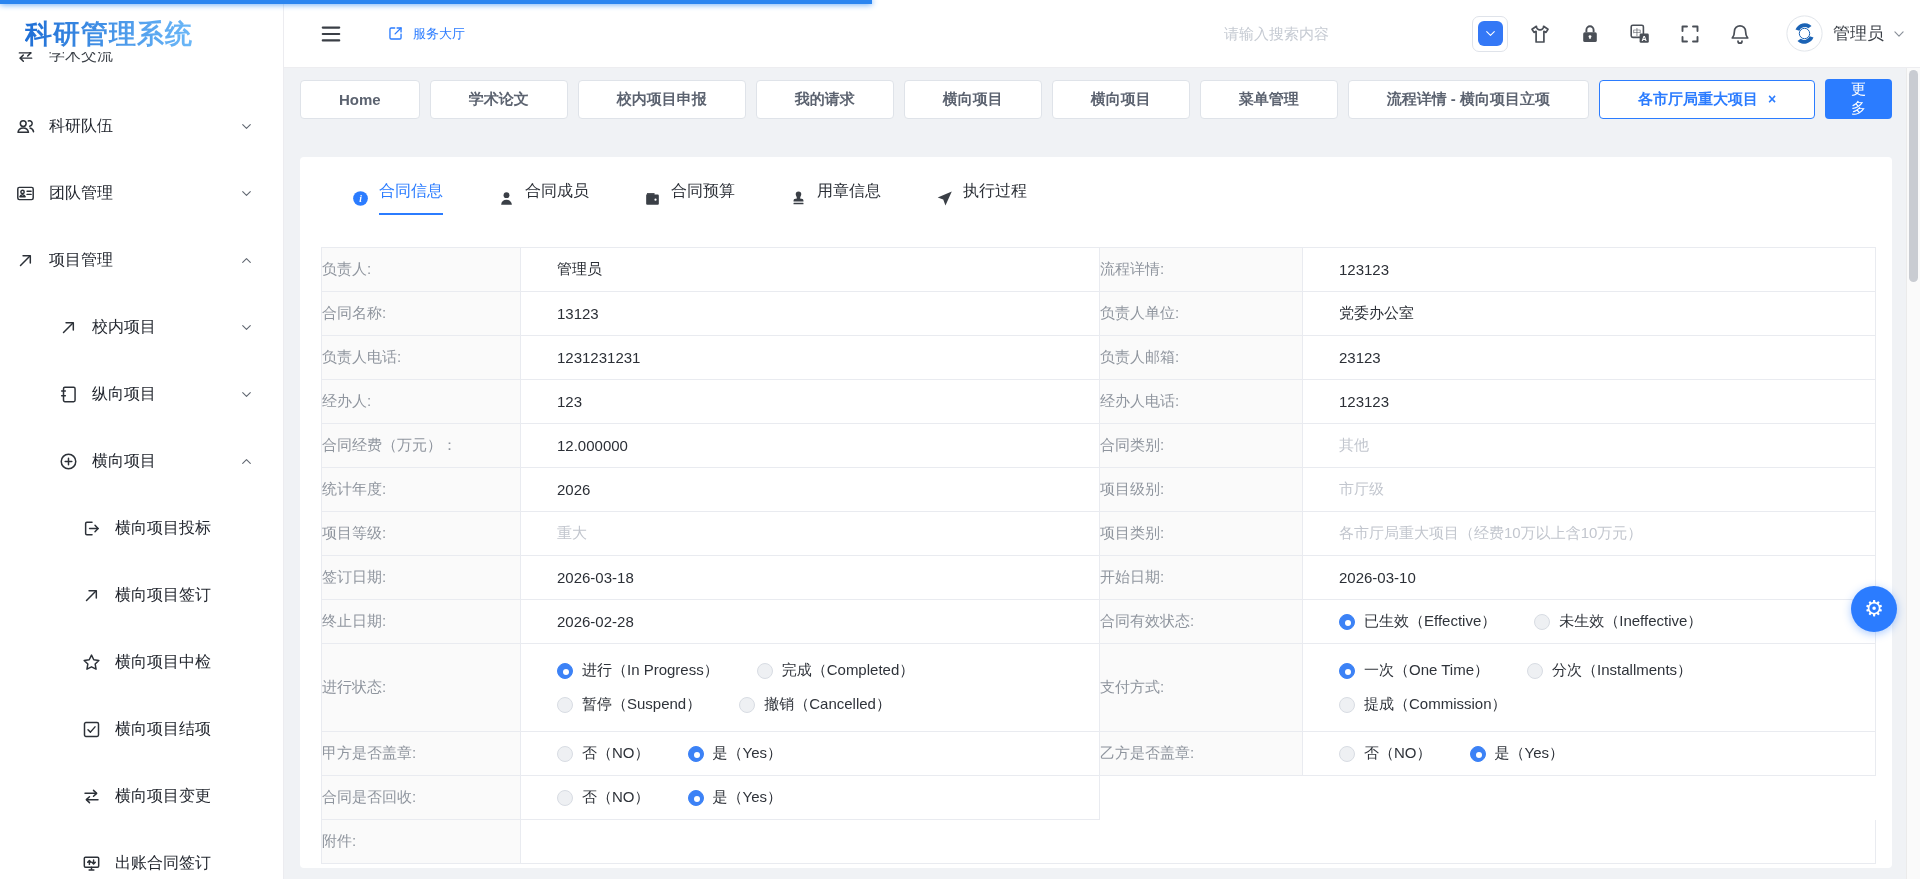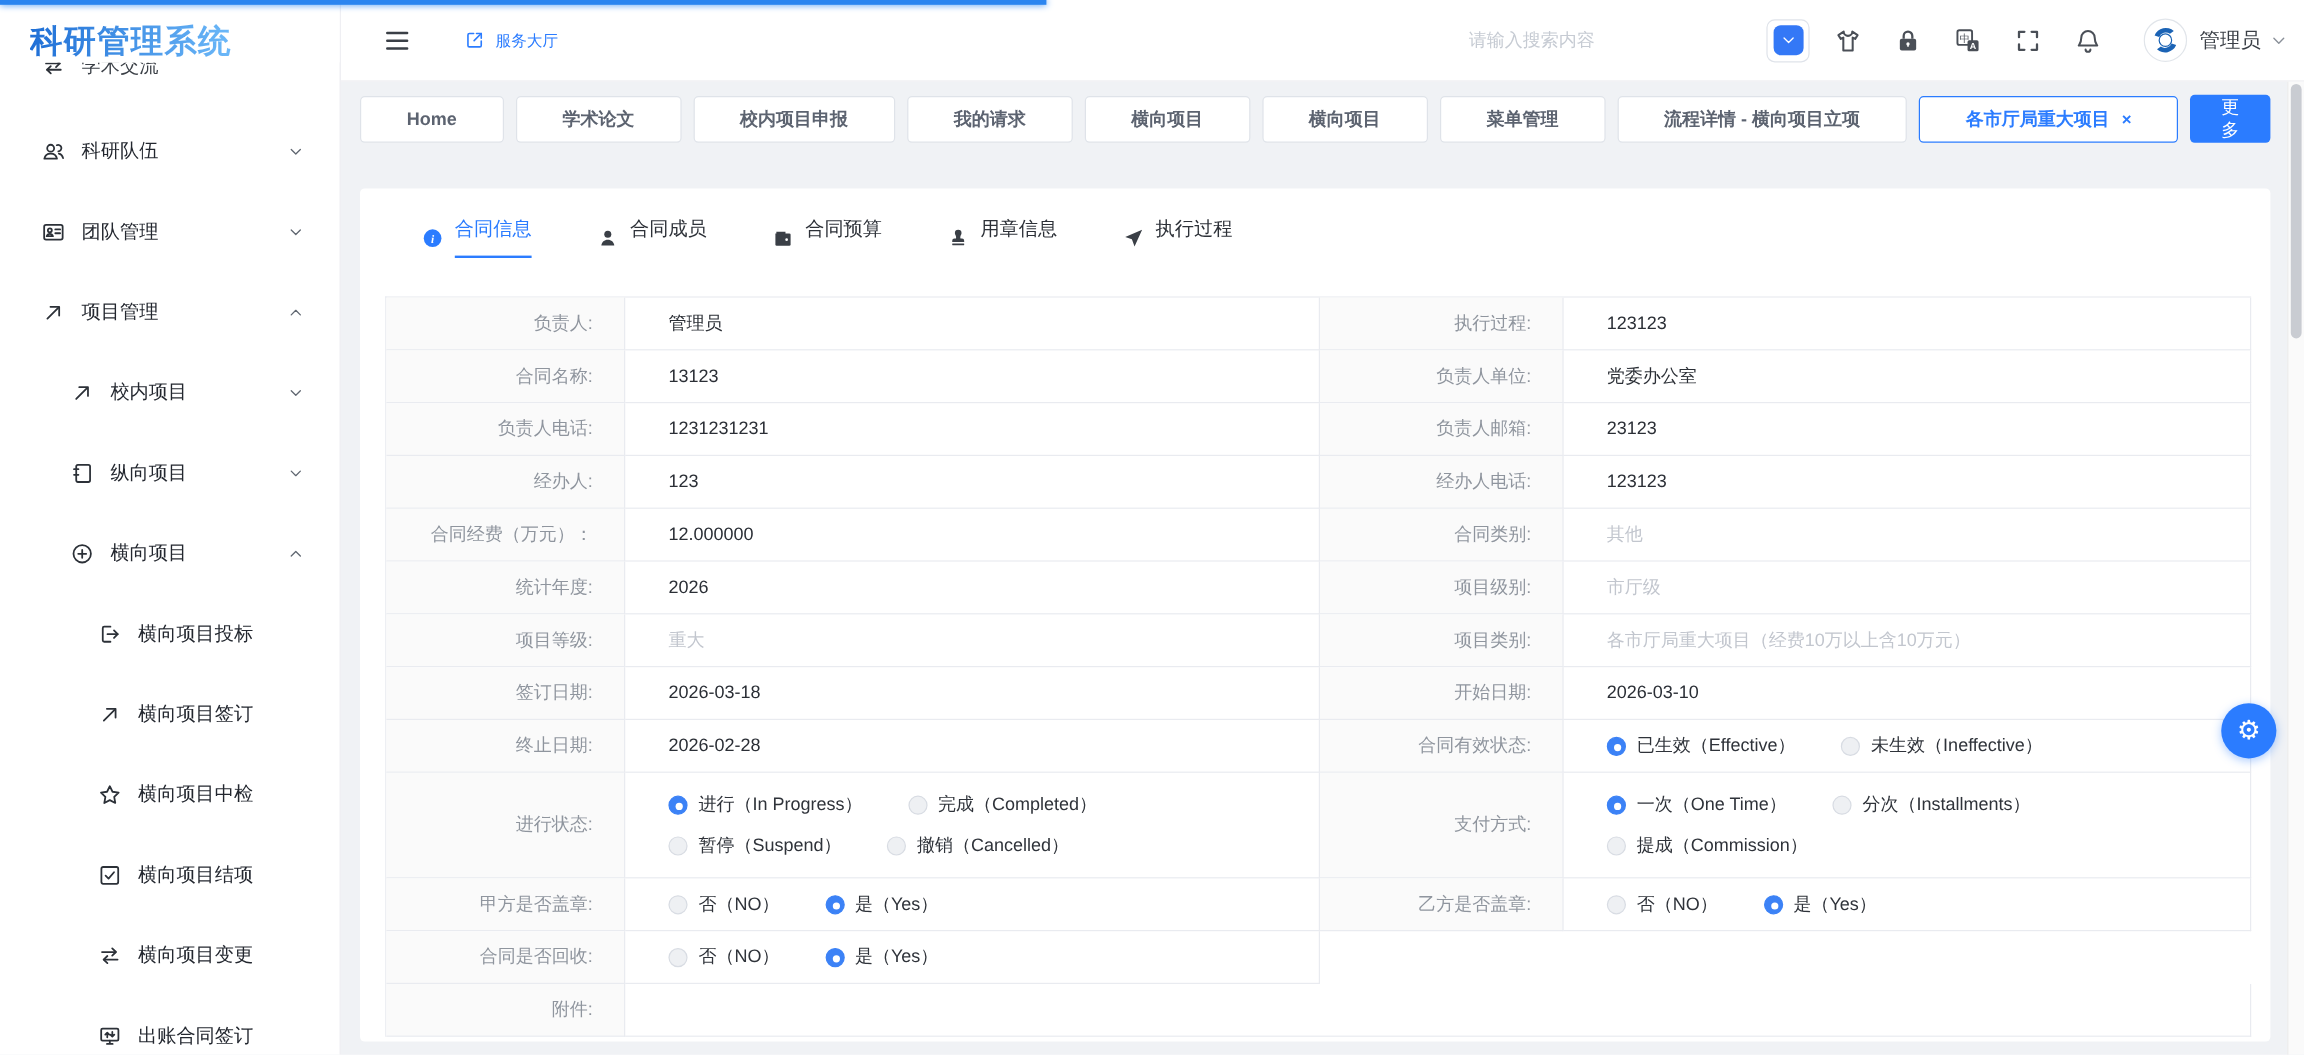--- a/index.html
+++ b/index.html
@@ -5,21 +5,21 @@
   html,body{margin:0;padding:0;}
   body{width:1920px;height:879px;overflow:hidden;background:#f0f2f5;font-family:"Liberation Sans","DejaVu Sans",sans-serif;position:relative;}
   .page{position:absolute;inset:0;}
   .loading-bar{position:absolute;left:0;top:0;width:872px;height:4px;background:#2b85f0;box-shadow:0 0 6px #2b85f0;z-index:60;}
   
   .sidebar{position:absolute;left:0;top:0;width:284px;height:879px;background:#fff;border-right:1px solid #ececf0;box-sizing:border-box;z-index:20;}
   .logo{position:absolute;left:0;top:0;width:100%;height:52px;background:#fff;z-index:5;display:flex;align-items:flex-end;padding-left:25px;box-sizing:border-box;}
   .logo span{font-size:27px;font-weight:bold;letter-spacing:1px;background:linear-gradient(90deg,#1f6fd6,#6cb8f8);-webkit-background-clip:text;background-clip:text;color:transparent;}
   .menu{position:absolute;top:52px;left:0;right:0;bottom:0;overflow:hidden;}
   .mi{position:relative;height:67px;display:flex;align-items:center;gap:13px;color:#23272f;font-size:16px;cursor:pointer;}
-  .mi.l1{padding-left:34px}.mi.l2{padding-left:58px}.mi.l3{padding-left:81px}
+  .mi.l1{padding-left:15px}.mi.l2{padding-left:58px}.mi.l3{padding-left:81px}
   .mi .micon{width:21px;height:21px;color:#2c3138;flex:0 0 auto;}
   .mi .micon svg{width:100%;height:100%;display:block;}
   .mi.clip{height:14px;margin-bottom:27px;overflow:hidden;align-items:flex-end;color:#3a3f46;}
   .mchev{position:absolute;right:30px;width:13px;height:13px;color:#606771;}
   .mchev svg{width:100%;height:100%;display:block;}
   .mchev.up{transform:rotate(180deg);}
   
   .topbar{position:absolute;left:284px;top:0;width:1636px;height:68px;background:#fff;border-bottom:1px solid #ededf0;box-sizing:border-box;display:flex;align-items:center;padding-left:34px;z-index:15;}
   .hamburger{width:26px;height:22px;border:none;background:none;padding:0;cursor:pointer;color:#3a3f46;}
   .hamburger svg{width:100%;height:100%;display:block;}
@@ -51,21 +51,21 @@
   .dtab{display:flex;align-items:center;gap:9px;font-size:16px;color:#2d3138;cursor:pointer;}
   .dtab .dicon{width:19px;height:19px;color:#3a3f46;}
   .dtab .dicon svg{width:100%;height:100%;display:block;}
   .dtab-label{padding-bottom:11px;border-bottom:2px solid transparent;}
   .dtab.active{color:#2b7cff;}
   .dtab.active .dicon{color:#2b7cff;}
   .dtab.active .dtab-label{border-bottom-color:#2b7cff;}
   
   .ftable{position:absolute;left:21px;top:90px;width:1554px;display:grid;grid-template-columns:199px 579px 203px 1fr;border-top:1px solid #e9ebf0;border-left:1px solid #e9ebf0;}
   .cell{box-sizing:border-box;border-right:1px solid #e9ebf0;border-bottom:1px solid #e9ebf0;display:flex;align-items:center;}
-  .lbl{background:#fafafa;justify-content:flex-end;padding-right:26px;color:#8f959e;font-size:15px;text-align:right;}
+  .lbl{background:#fafafa;justify-content:flex-start;padding-right:26px;color:#8f959e;font-size:15px;text-align:right;}
   .val{padding-left:36px;color:#2b2f36;font-size:15px;}
   .val.dis{color:#c2c6ce;}
   .h44{height:44px}.h88{height:88px}
   .ghost{border:none;background:none;}
   .span3{grid-column:2 / 5;}
   .rcol{display:flex;flex-direction:column;justify-content:center;gap:15px;align-items:flex-start;}
   .rline{display:flex;gap:38px;}
   .ropt{display:inline-flex;align-items:center;gap:9px;cursor:pointer;color:#2f333a;font-size:15px;white-space:nowrap;}
   .rdot{width:16px;height:16px;border-radius:50%;background:#eef0f3;border:1px solid #d8dce3;box-sizing:border-box;position:relative;flex:0 0 auto;}
   .rdot.sel{background:#3c82f6;border-color:#3c82f6;}
@@ -406,21 +406,21 @@
         </div>
       </div>
     <div class="ftable" id="ftable">
         <div class="cell lbl h44">
           <span>负责人:</span>
         </div>
         <div class="cell val h44">
           <span>管理员</span>
         </div>
         <div class="cell lbl h44">
-          <span>执行过程:</span>
+          <span>流程详情:</span>
         </div>
         <div class="cell val h44">
           <span>123123</span>
         </div>
         <div class="cell lbl h44">
           <span>合同名称:</span>
         </div>
         <div class="cell val h44">
           <span>13123</span>
         </div>

